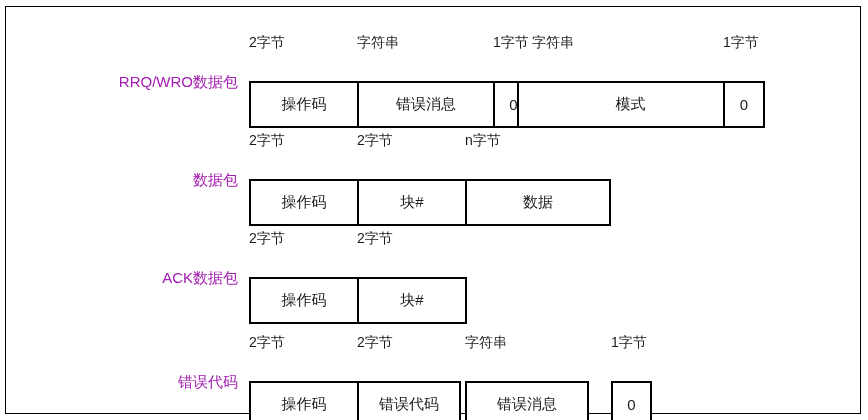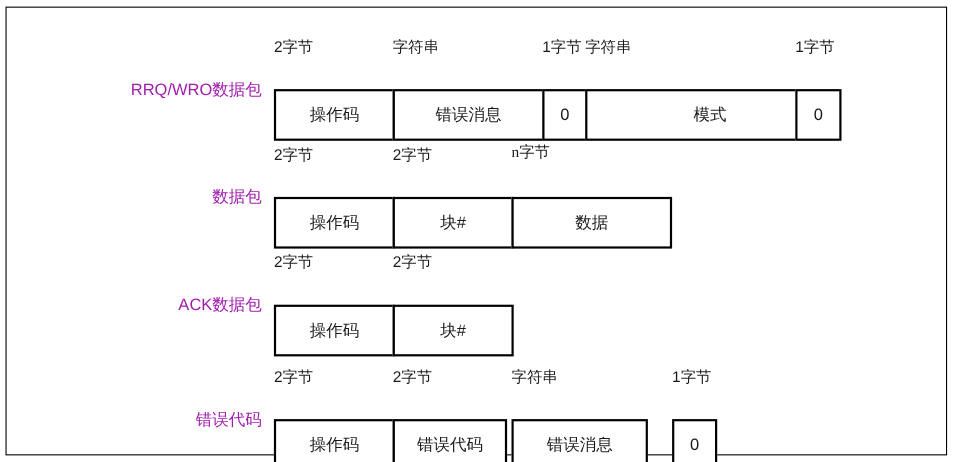--- a/index.html
+++ b/index.html
@@ -85,33 +85,33 @@
     <div class="packet-row" style="top: 22px;">
       <div class="row-label">RRQ/WRO数据包</div>
       <div class="fields">
         <div class="field-size" style="left: 0px; width: 108px;">2字节</div>
         <div class="field" style="left: 0px; width: 110px;">操作码</div>
         <div class="field-size" style="left: 108px; width: 136px;">字符串</div>
         <div class="field" style="left: 108px; width: 138px;">错误消息</div>
         <div class="field-size" style="left: 244px; width: 39px;">1字节</div>
         <div class="field" style="left: 244px; width: 41px;">0</div>
         <div class="field-size" style="left: 283px; width: 191px;">字符串</div>
-        <div class="field" style="left: 283px; width: 227px;">模式</div>
+        <div class="field" style="left: 268px; width: 227px;">模式</div>
         <div class="field-size" style="left: 474px; width: 40px;">1字节</div>
         <div class="field" style="left: 474px; width: 42px;">0</div>
       </div>
     </div>
     <div class="packet-row" style="top: 120px;">
       <div class="row-label">数据包</div>
       <div class="fields">
         <div class="field-size" style="left: 0px; width: 108px;">2字节</div>
         <div class="field" style="left: 0px; width: 110px;">操作码</div>
         <div class="field-size" style="left: 108px; width: 108px;">2字节</div>
         <div class="field" style="left: 108px; width: 110px;">块#</div>
-        <div class="field-size" style="left: 216px; width: 144px; font-family: Liberation Serif, serif;">n字节</div>
+        <div class="field-size" style="left: 216px; width: 144px;">n字节</div>
         <div class="field" style="left: 216px; width: 146px;">数据</div>
       </div>
     </div>
     <div class="packet-row" style="top: 218px;">
       <div class="row-label">ACK数据包</div>
       <div class="fields">
         <div class="field-size" style="left: 0px; width: 108px;">2字节</div>
         <div class="field" style="left: 0px; width: 110px;">操作码</div>
         <div class="field-size" style="left: 108px; width: 108px;">2字节</div>
         <div class="field" style="left: 108px; width: 110px;">块#</div>

